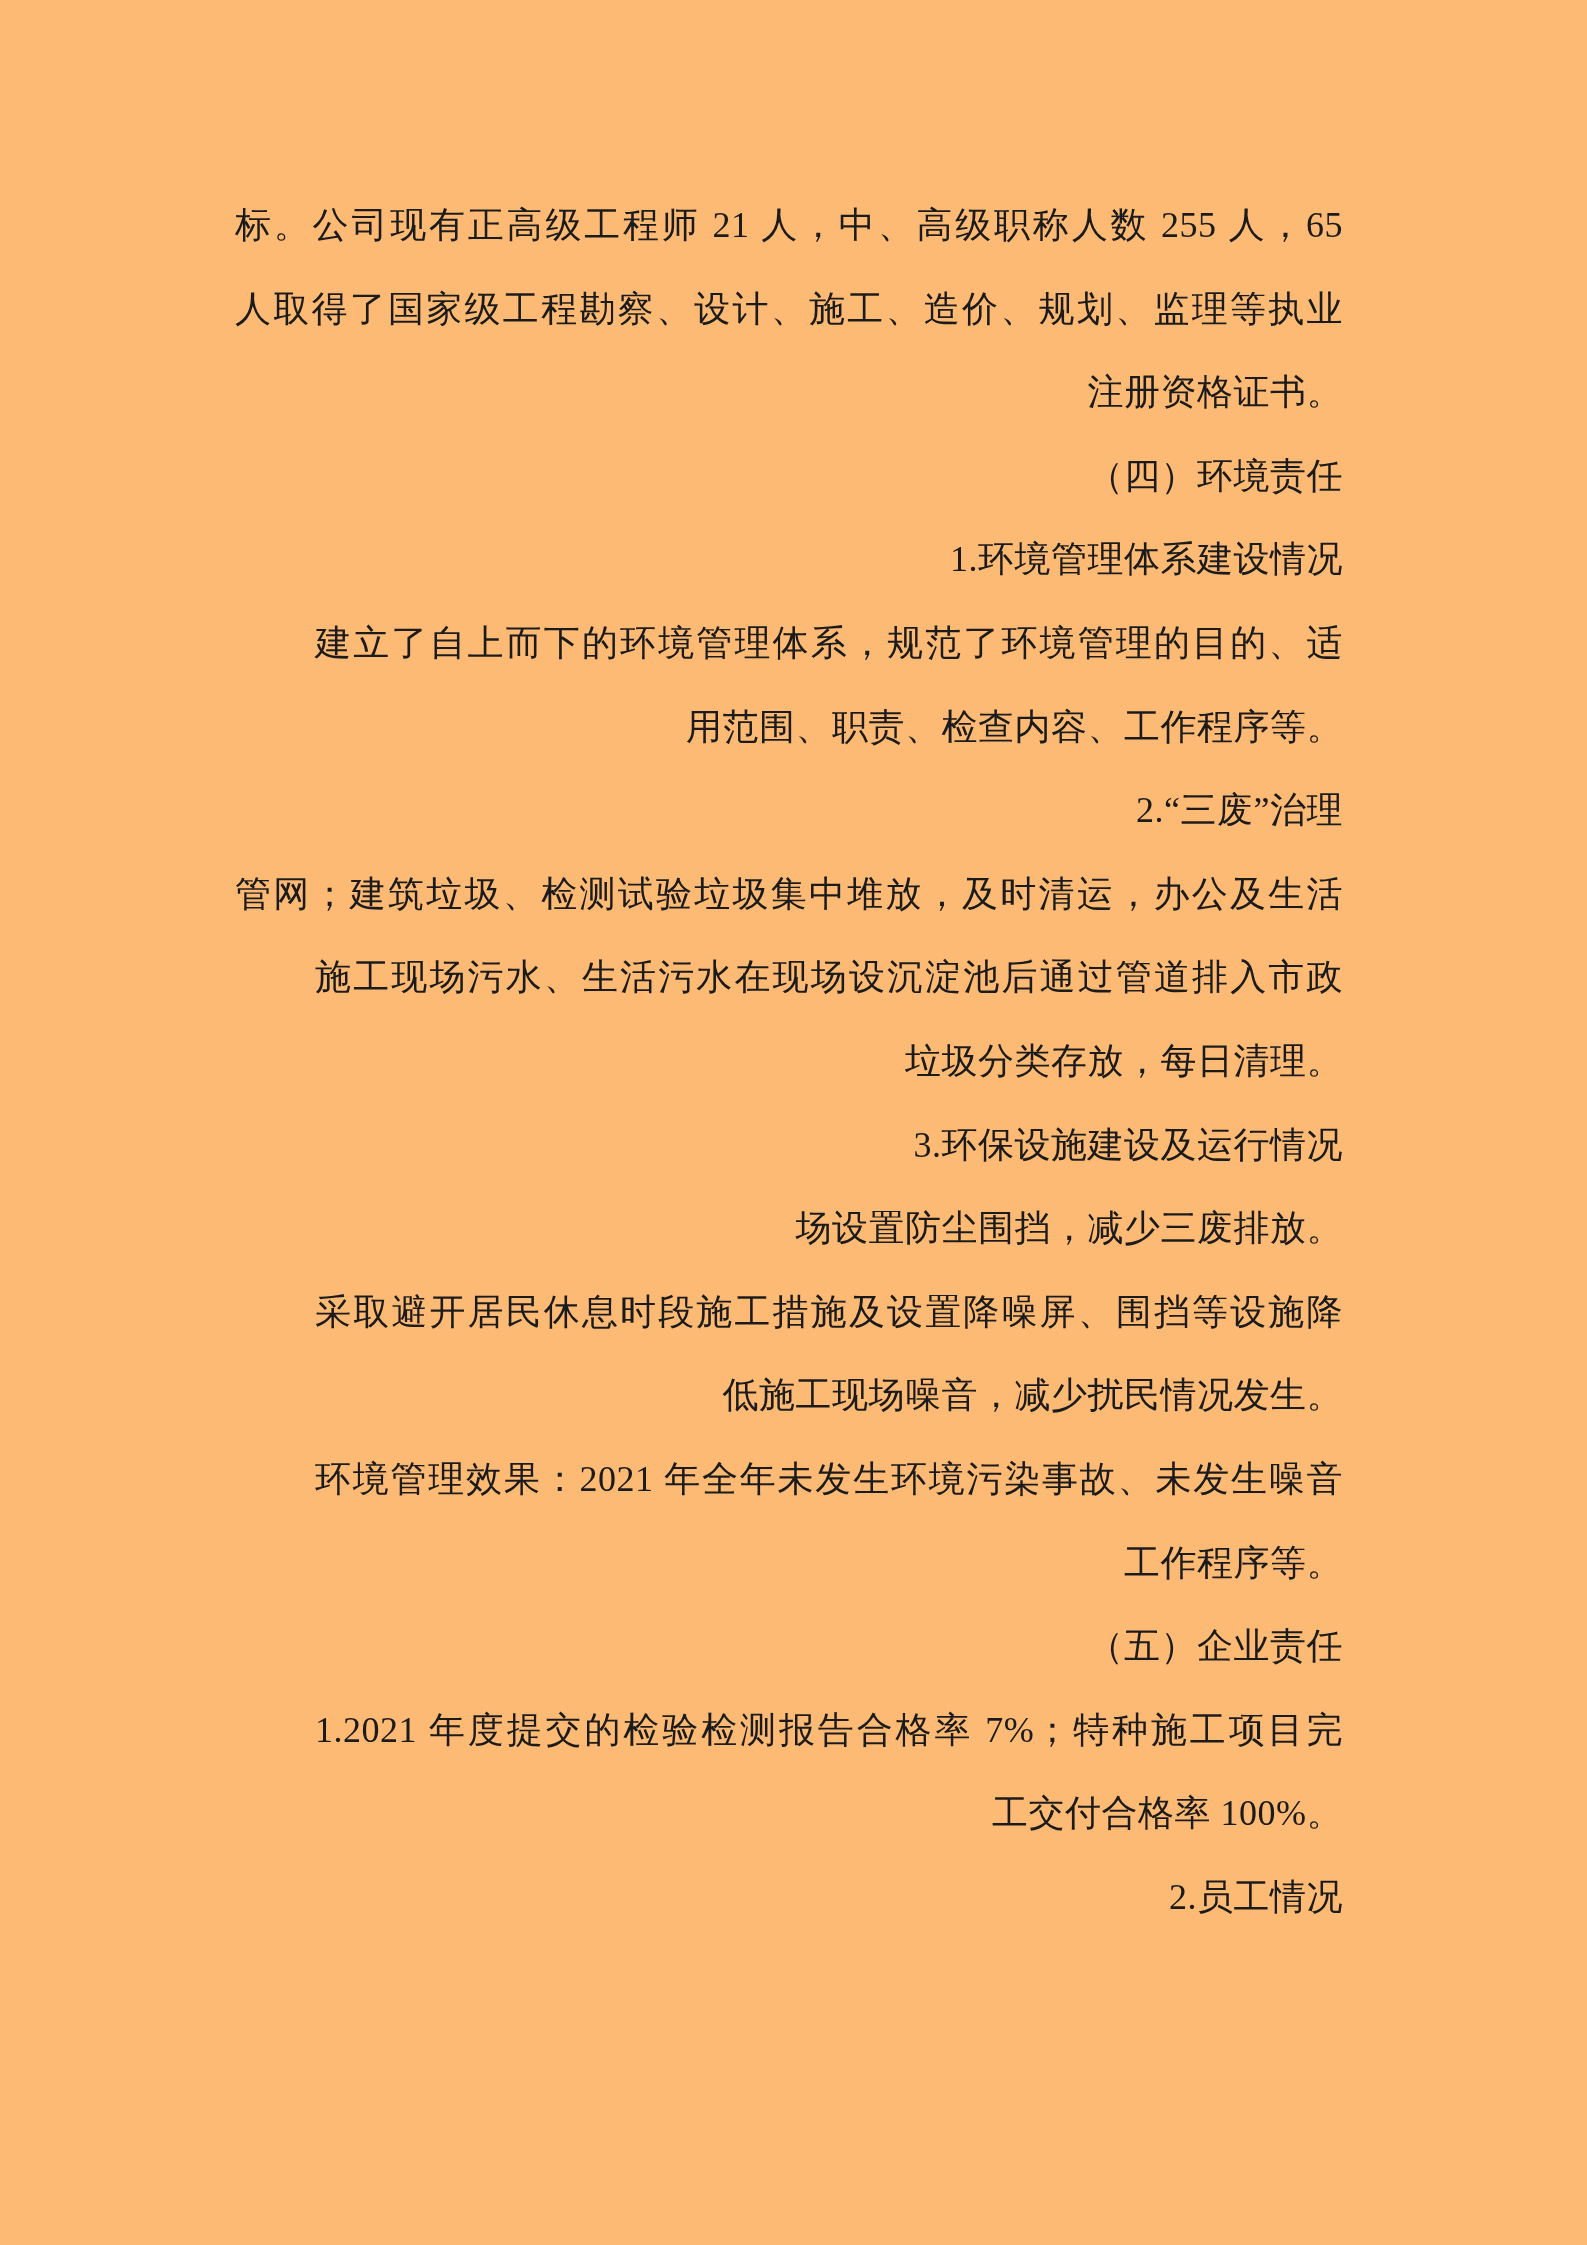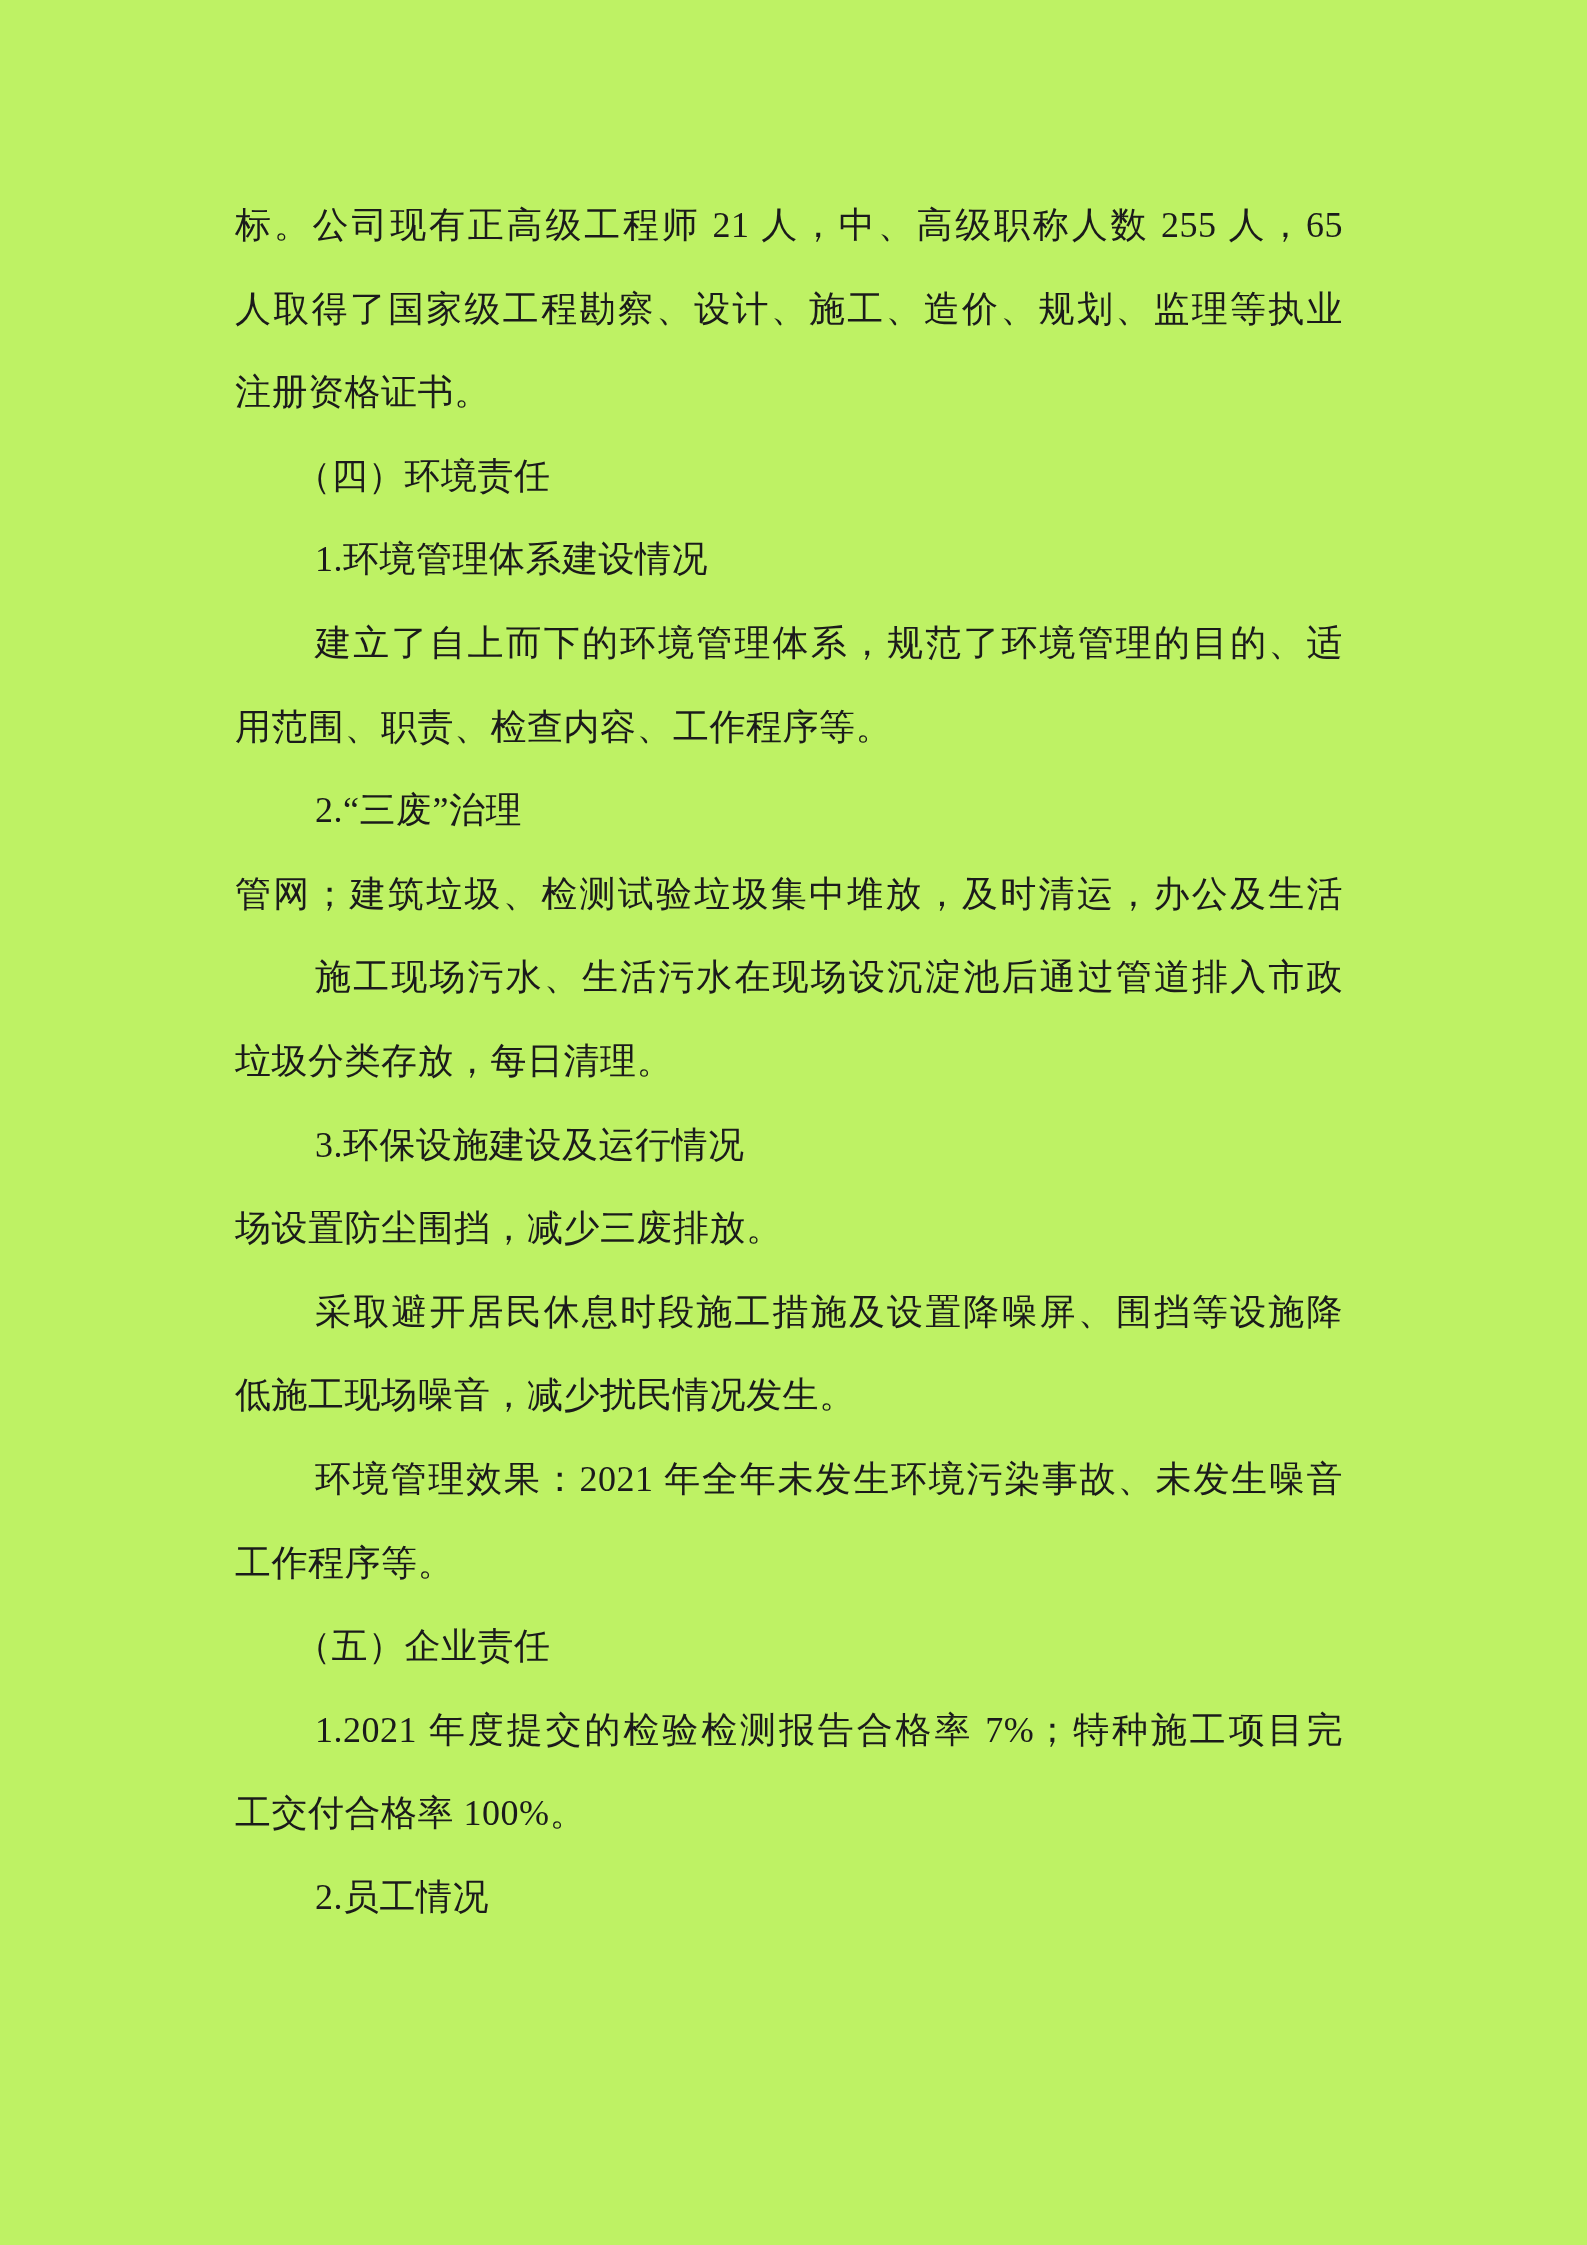--- a/index.html
+++ b/index.html
@@ -19,38 +19,38 @@
     left: 235px;
     top: 184px;
     width: 1108px;
     font-family: "Liberation Serif", "DejaVu Serif", serif;
     font-size: 36px;
     line-height: 83.6px;
     color: #1b1b1b;
     letter-spacing: 0.5px;
   }
   .text-line {
-    text-align: left;
+    text-align: right;
     white-space: normal;
   }
   .text-line.justify {
     text-align: justify;
     text-align-last: justify;
   }
   .text-line.indent-para {
     padding-left: 80px;
   }
   .text-line.indent-bracket {
     padding-left: 60px;
   }
 </style>
 </head>
 <body>
 
-<div class="page" style="background: #bef264;">
+<div class="page" style="background: #fdba74;">
   <div class="doc-body" style="color: rgb(27, 27, 27);">
       <div class="text-line justify">标。公司现有正高级工程师 21 人，中、高级职称人数 255 人，65</div>
       <div class="text-line justify">人取得了国家级工程勘察、设计、施工、造价、规划、监理等执业</div>
       <div class="text-line">注册资格证书。</div>
       <div class="text-line indent-bracket">（四）环境责任</div>
       <div class="text-line indent-para">1.环境管理体系建设情况</div>
       <div class="text-line justify indent-para">建立了自上而下的环境管理体系，规范了环境管理的目的、适</div>
       <div class="text-line">用范围、职责、检查内容、工作程序等。</div>
       <div class="text-line indent-para">2.“三废”治理</div>
       <div class="text-line justify">管网；建筑垃圾、检测试验垃圾集中堆放，及时清运，办公及生活</div>

